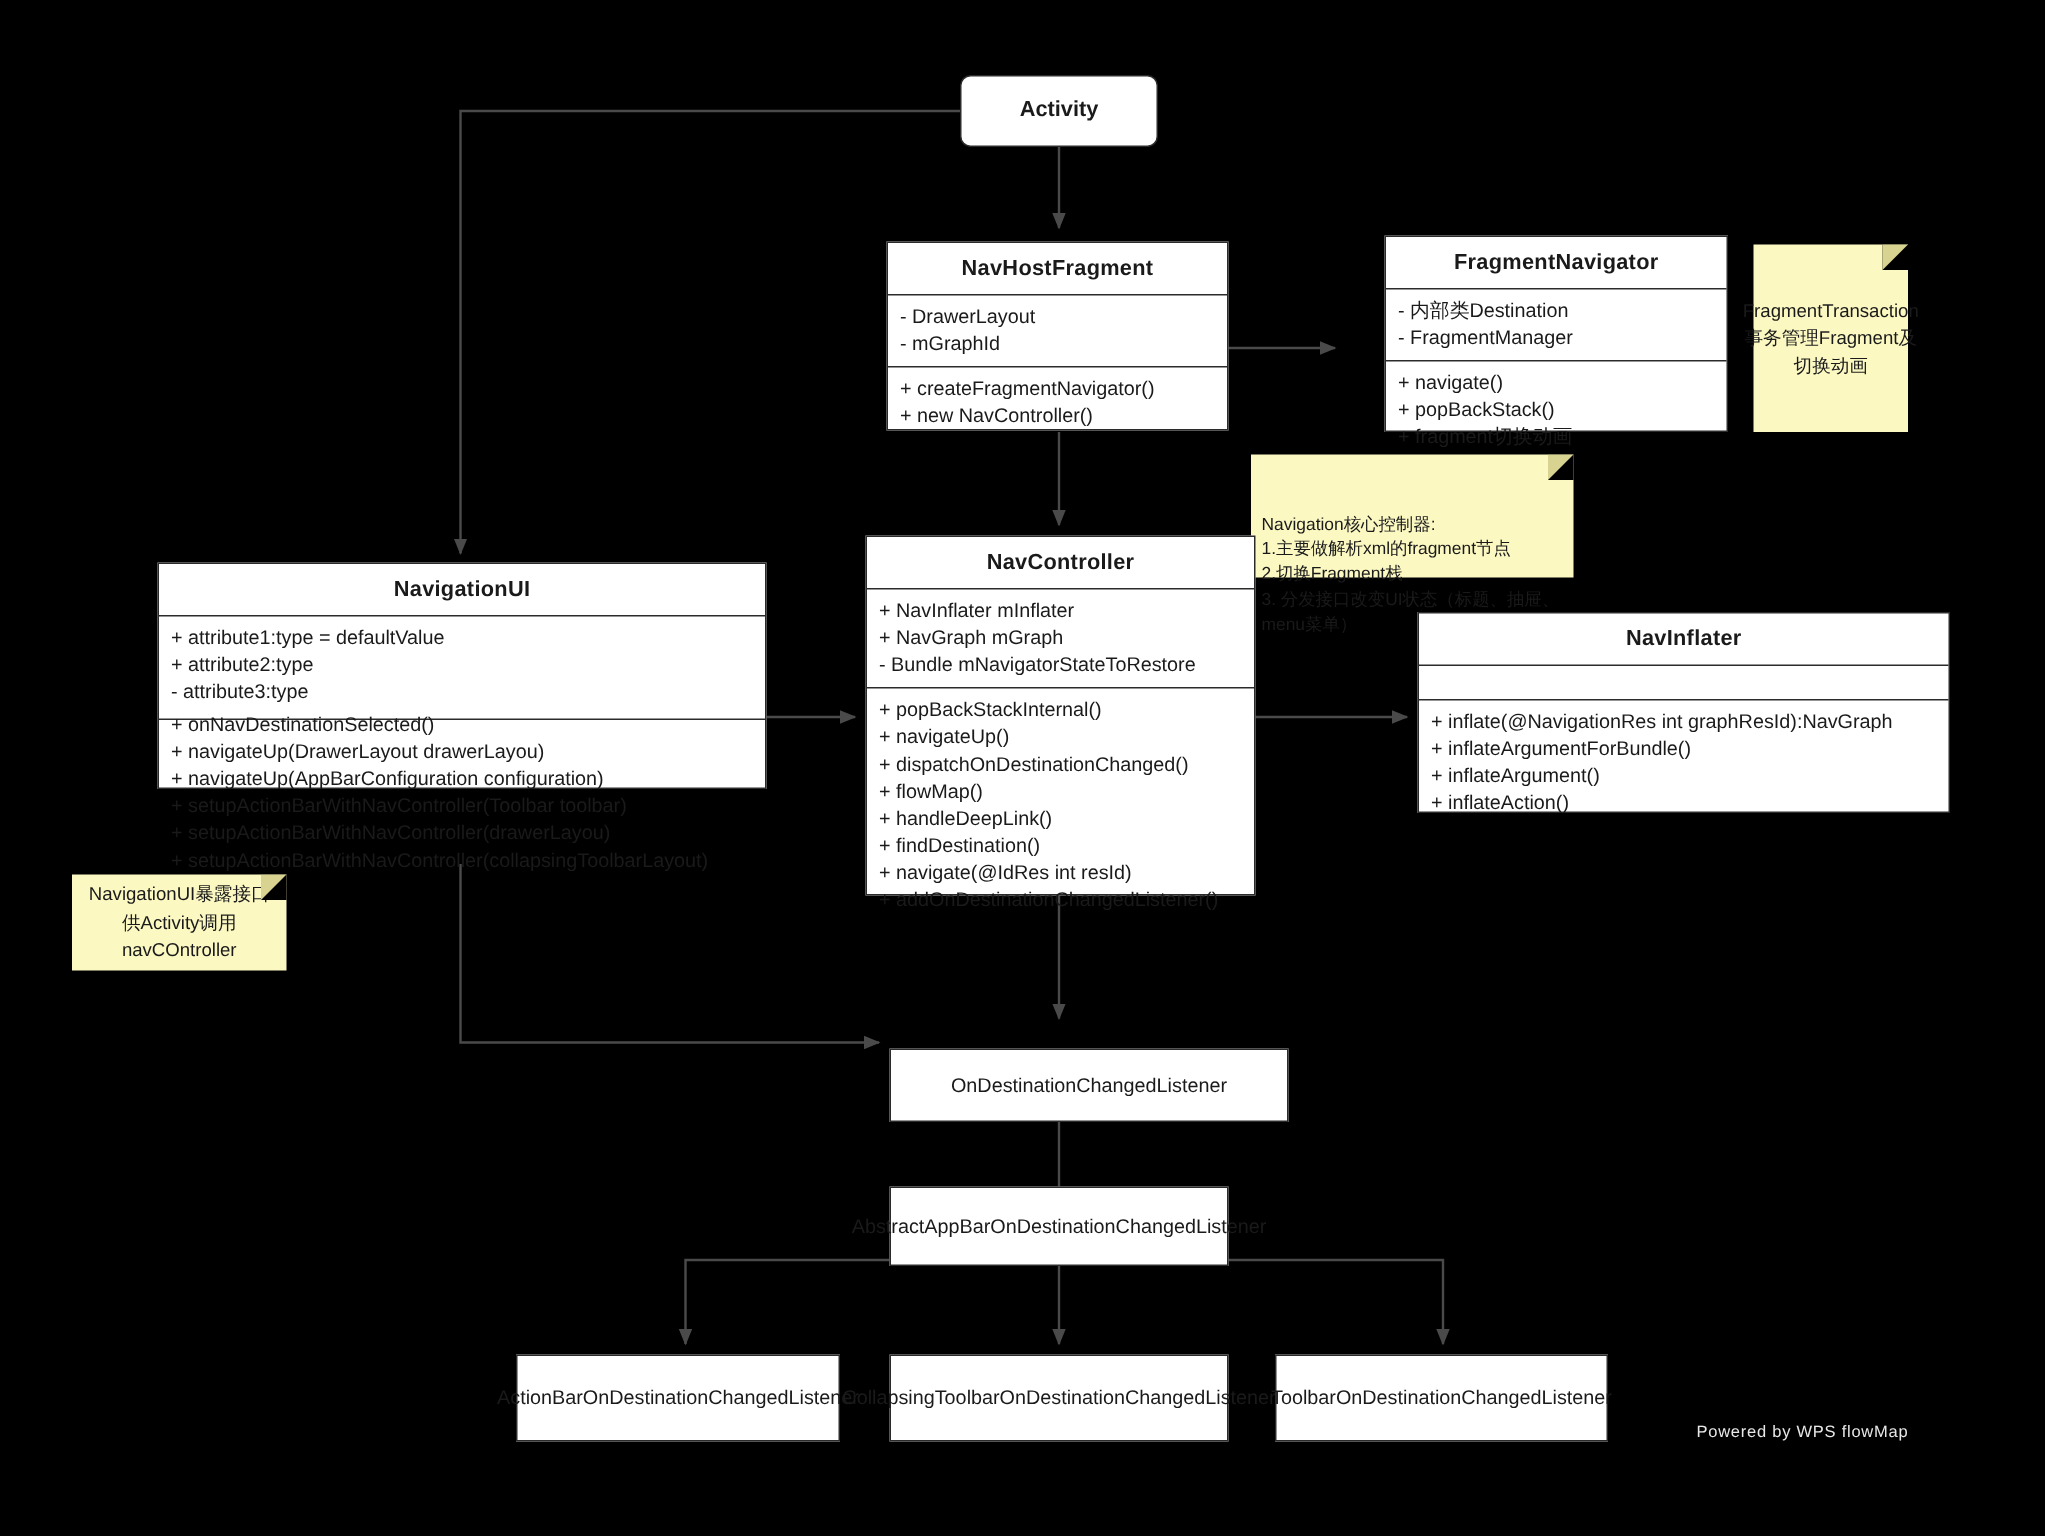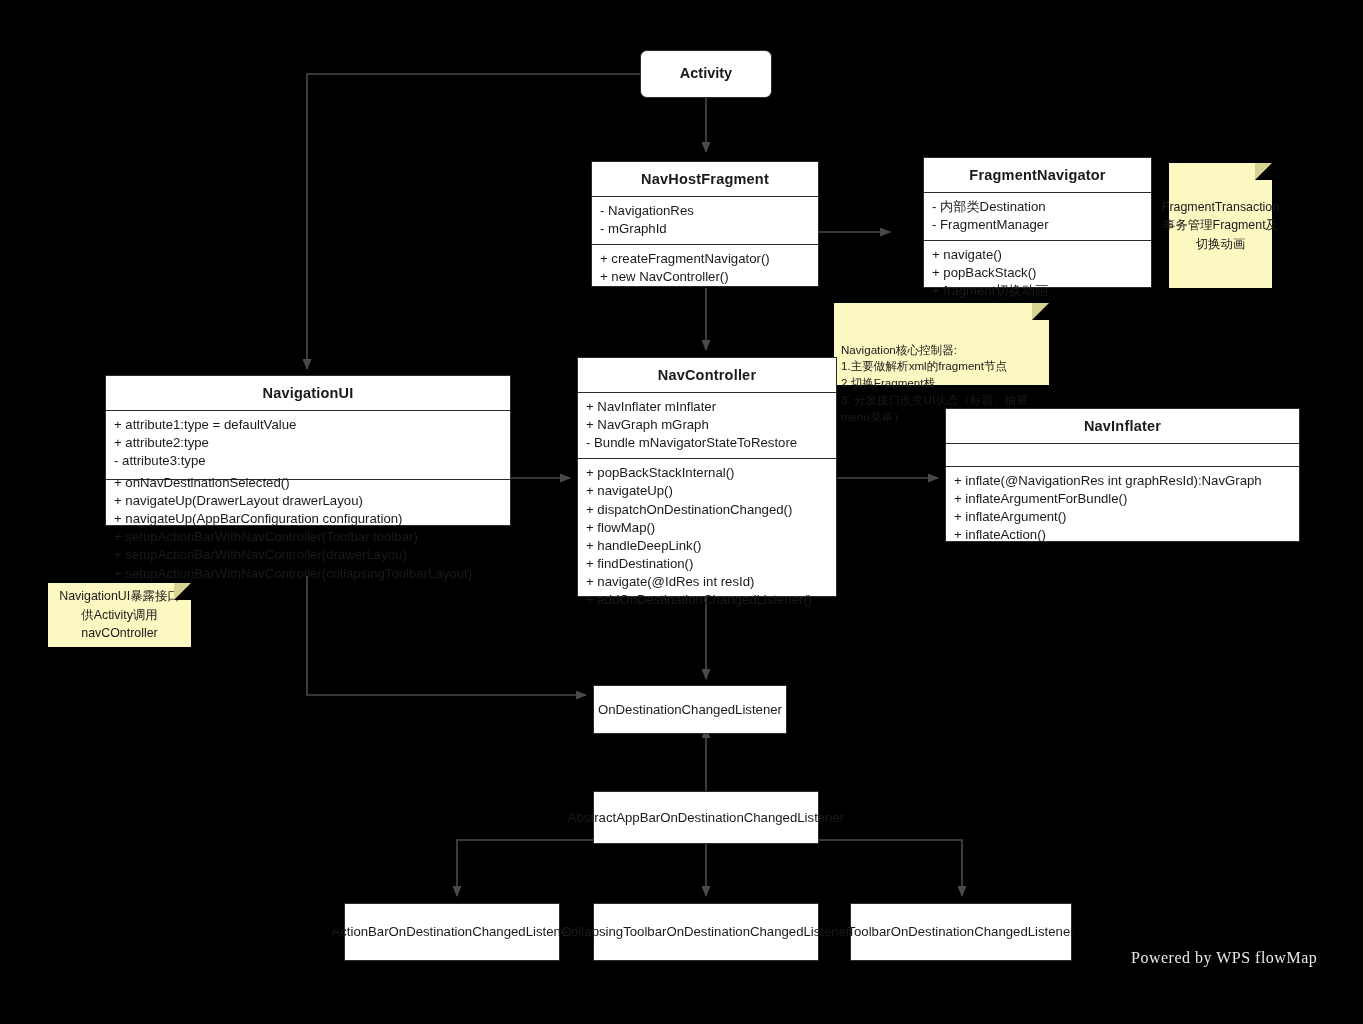--- a/index.html
+++ b/index.html
@@ -78,22 +78,22 @@
     top:0; right:0;
     width:0; height:0;
     border-style:solid;
     border-width:0 0 17px 17px;
     border-color:transparent transparent #000000 #d8d391;
   }
 
   .watermark{
     position:absolute;
     color:#e8e8e8;
-    font-family:Liberation Serif, serif;
-    font-size:16px;
+    font-family:Liberation Sans, sans-serif;
+    font-size:11px;
     letter-spacing:.5px;
   }
 </style>
 </head>
 <body>
 
 <div id="canvas">
 
   <svg id="wires" viewBox="0 0 1363 1024">
     <defs>
@@ -129,21 +129,21 @@
     </g>
   </svg>
 
   <div class="node rounded plain big" style="left:640px; top:50px; width:132px; height:48px;">
     <span>Activity</span>
   </div>
 
   <div class="node" style="left:591px; top:161px; width:228px; height:126px;">
     <div class="title">NavHostFragment</div>
     <div class="compart">
-      <div class="row">-  NavigationRes</div>
+      <div class="row">-  DrawerLayout</div>
       <div class="row">-  mGraphId</div>
     </div>
     <div class="compart">
       <div class="row">+  createFragmentNavigator()</div>
       <div class="row">+  new NavController()</div>
     </div>
   </div>
 
   <div class="node" style="left:923px; top:157px; width:229px; height:131px;">
     <div class="title">FragmentNavigator</div>
@@ -221,21 +221,21 @@
     <div class="title">NavInflater</div>
     <div class="compart empty"></div>
     <div class="compart">
       <div class="row">+  inflate(@NavigationRes  int  graphResId):NavGraph</div>
       <div class="row">+  inflateArgumentForBundle()</div>
       <div class="row">+  inflateArgument()</div>
       <div class="row">+  inflateAction()</div>
     </div>
   </div>
 
-  <div class="node plain" style="left:593px; top:685px; width:194px; height:49px;">
+  <div class="node plain" style="left:593px; top:699px; width:266px; height:49px;">
     <span>OnDestinationChangedListener</span>
   </div>
 
   <div class="node plain" style="left:593px; top:791px; width:226px; height:53px;">
     <span>AbstractAppBarOnDestinationChangedListener</span>
   </div>
 
   <div class="node plain" style="left:344px; top:903px; width:216px; height:58px;">
     <span>ActionBarOnDestinationChangedListener</span>
   </div>

